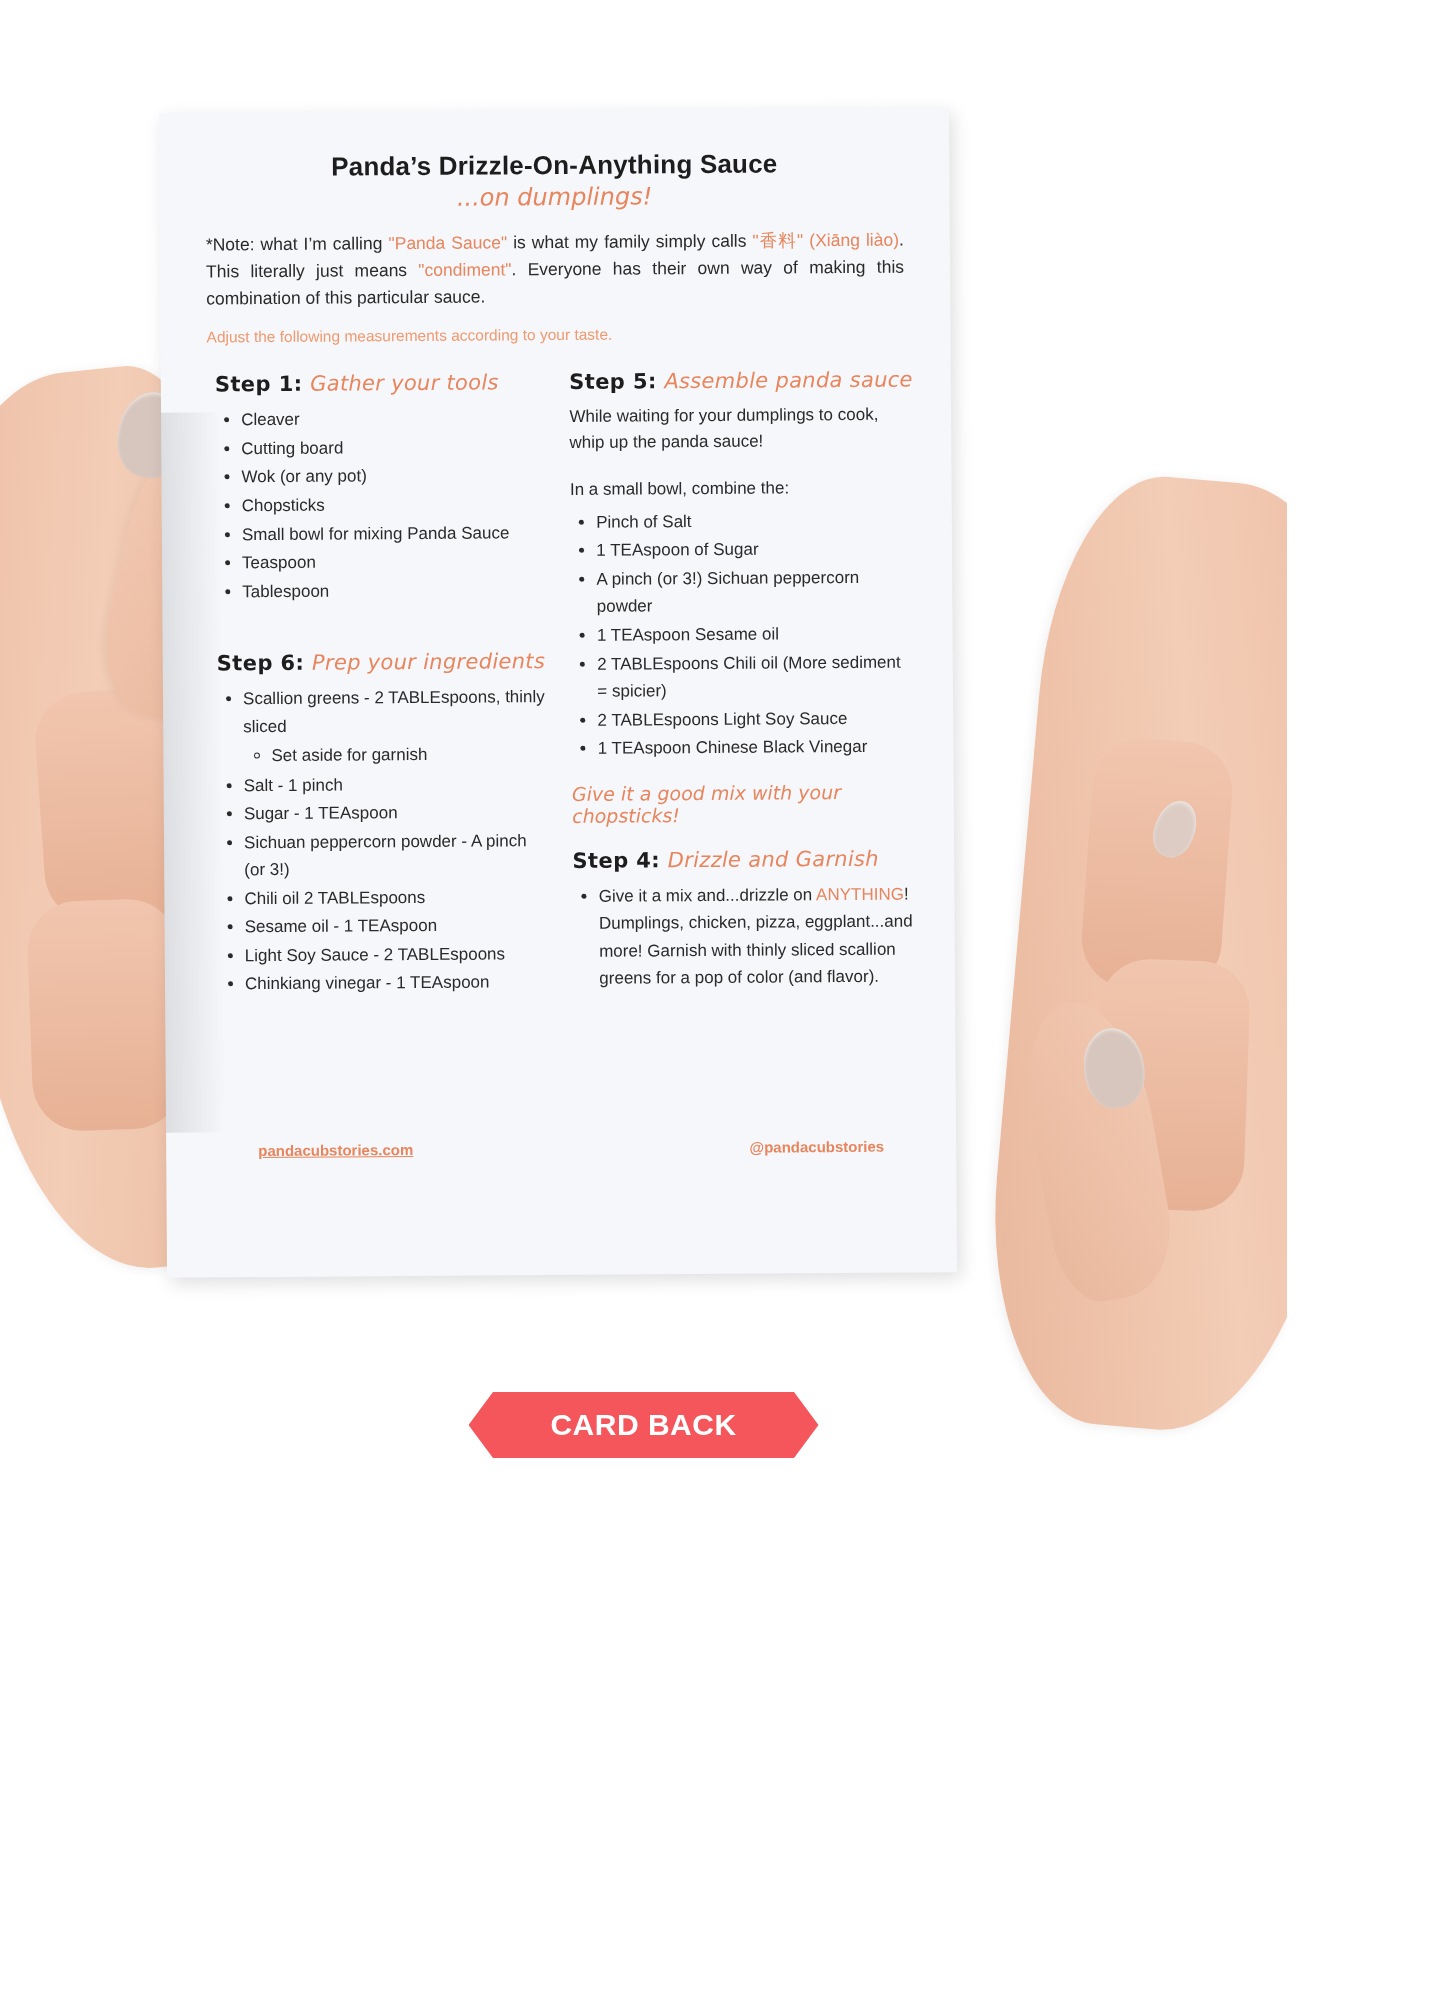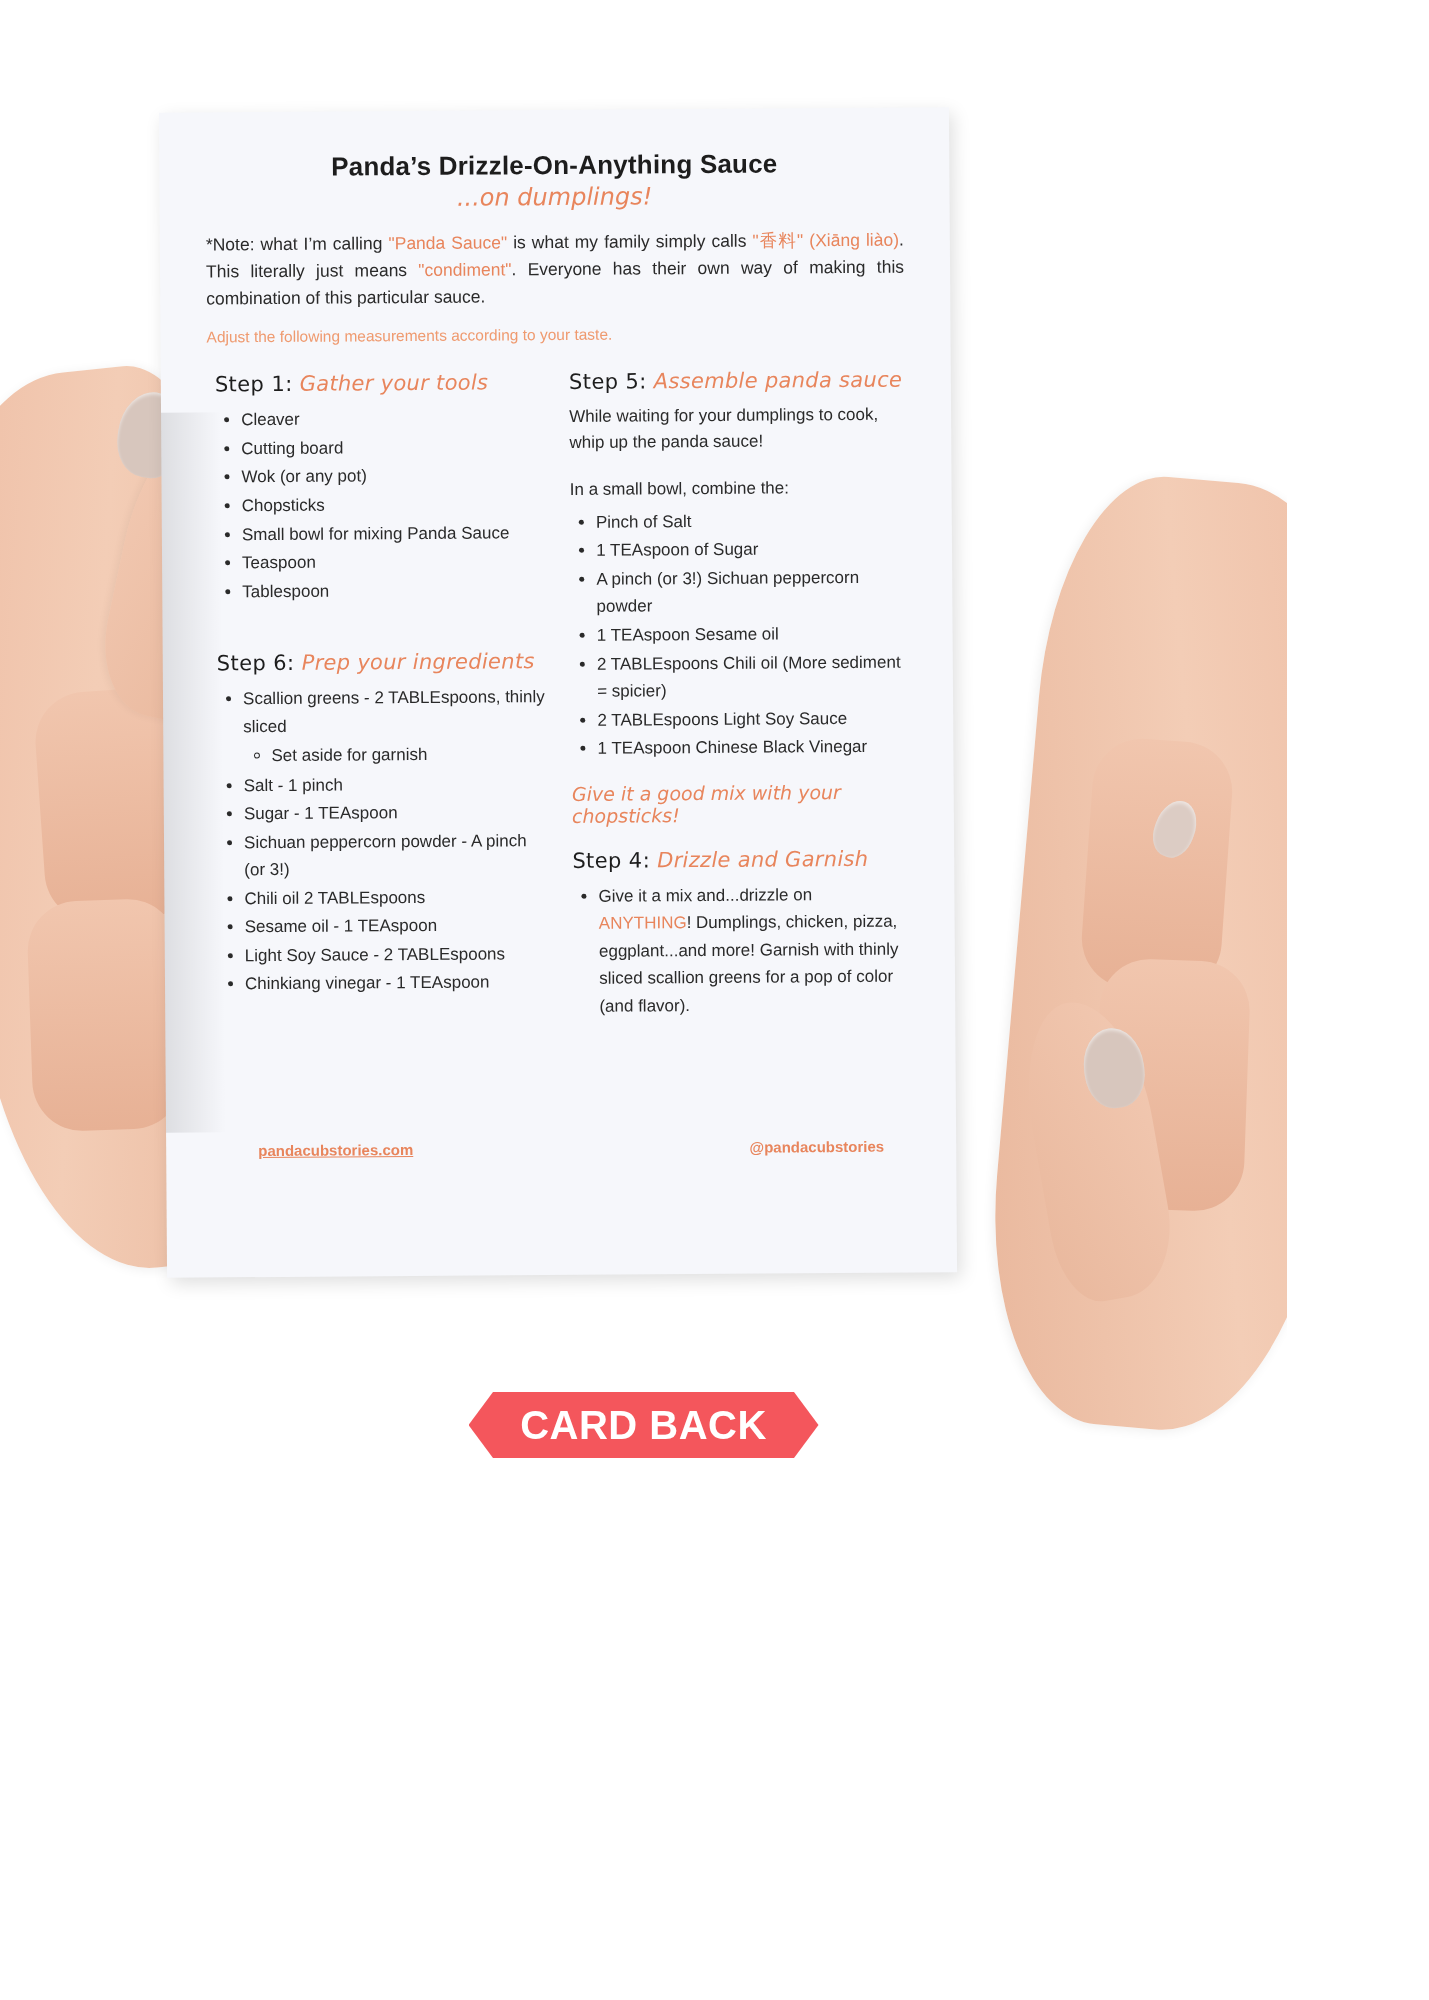--- a/index.html
+++ b/index.html
@@ -131,21 +131,21 @@
   }
   .col { width: 50%; }
   .col-left { padding-left: 8px; }
 
   .step-head {
     font-size: 21px;
     margin: 0 0 10px 0;
     white-space: nowrap;
   }
   .step-label {
-    font-weight: normal;
+    font-weight: bold;
     color: #1d1d1d;
     font-family: "DejaVu Sans", sans-serif;
     letter-spacing: .4px;
   }
   .step-name {
     color: #e8855c;
     font-family: "DejaVu Sans", sans-serif;
     font-style: italic;
     letter-spacing: .3px;
   }
@@ -191,21 +191,21 @@
   .footer .handle { margin-right: 26px; }
 
   
   #banner {
     position: absolute;
     left: 50%; transform: translateX(-50%);
     top: 1392px;
     width: 350px; height: 66px;
     background: #f4565c;
     color: #ffffff;
-    font-size: 40px;
+    font-size: 30px;
     font-weight: bold;
     letter-spacing: .5px;
     display: flex;
     align-items: center;
     justify-content: center;
     clip-path: polygon(0% 50%, 7% 0%, 93% 0%, 100% 50%, 93% 100%, 7% 100%);
   }
 </style>
 </head>
 <body>

